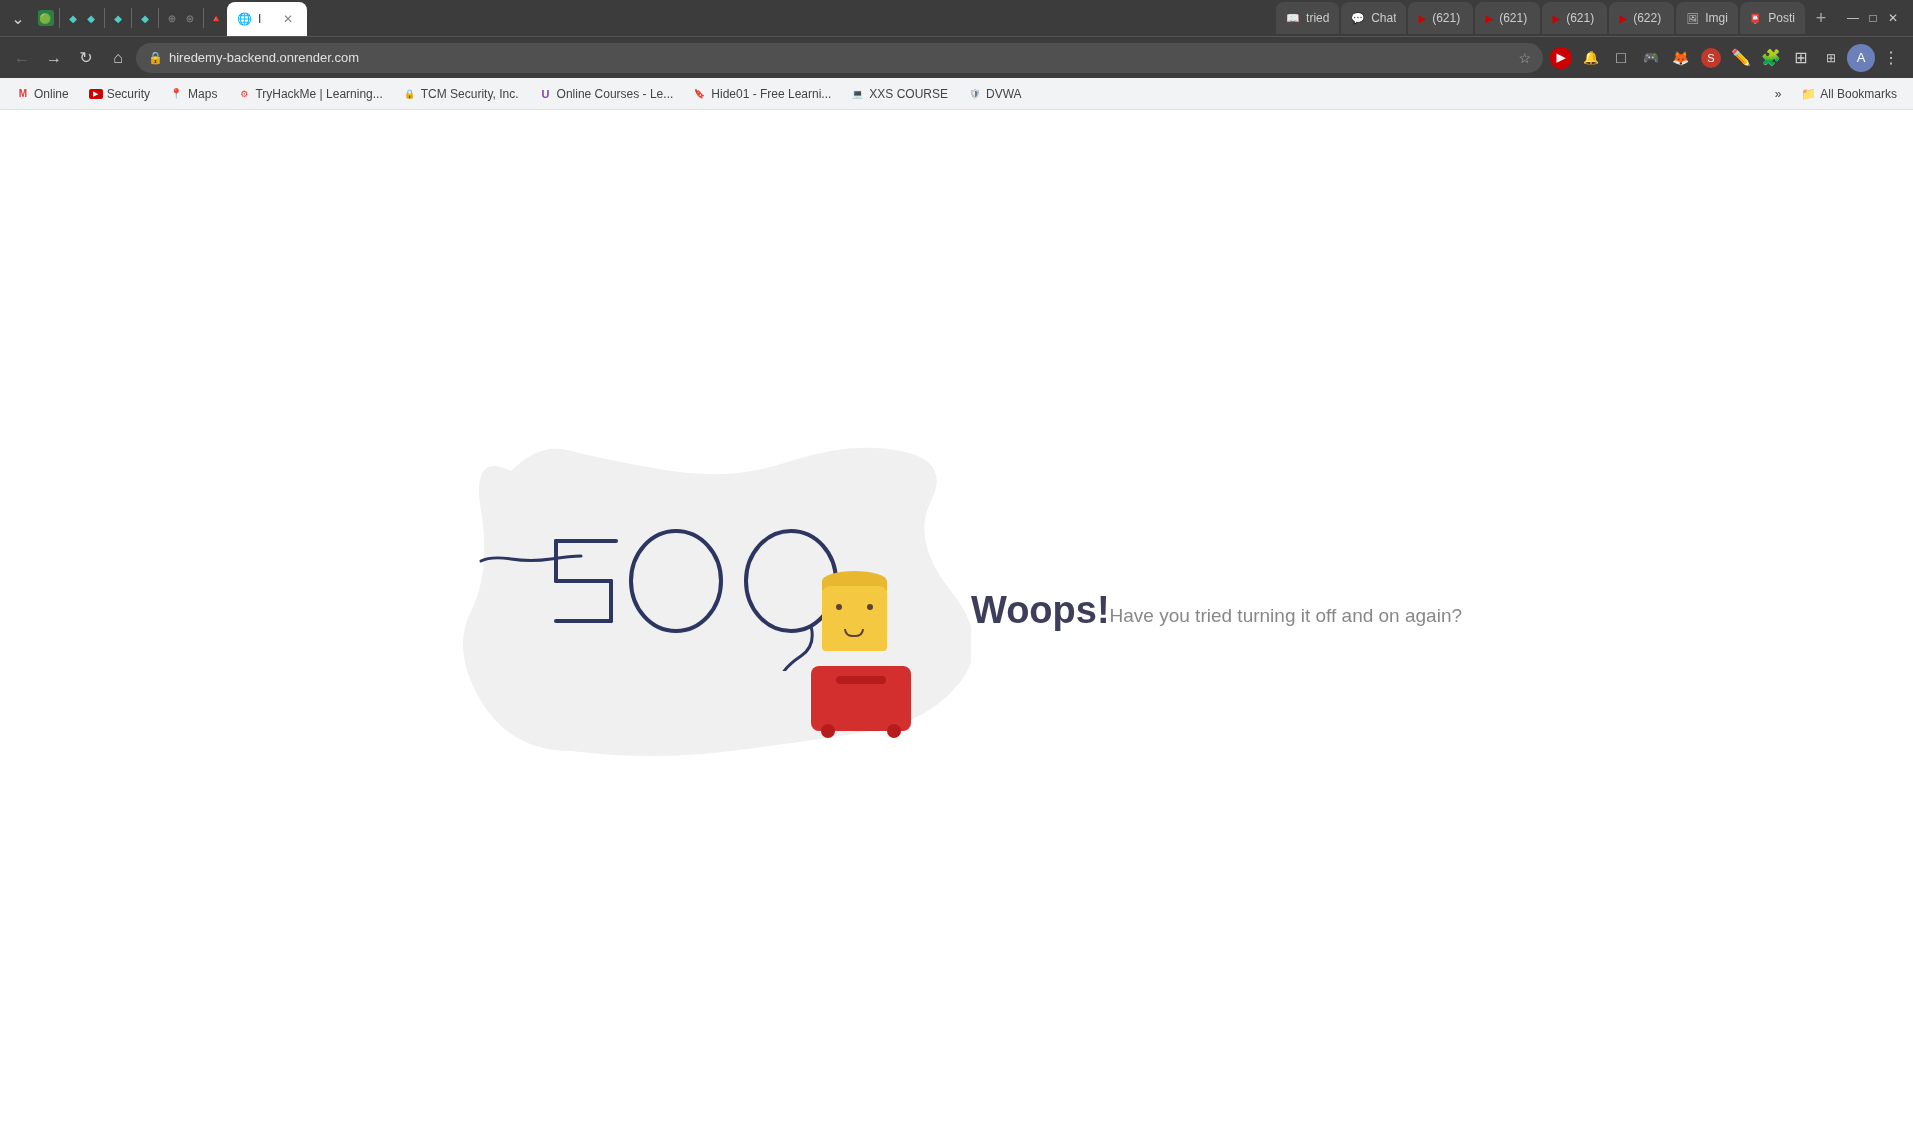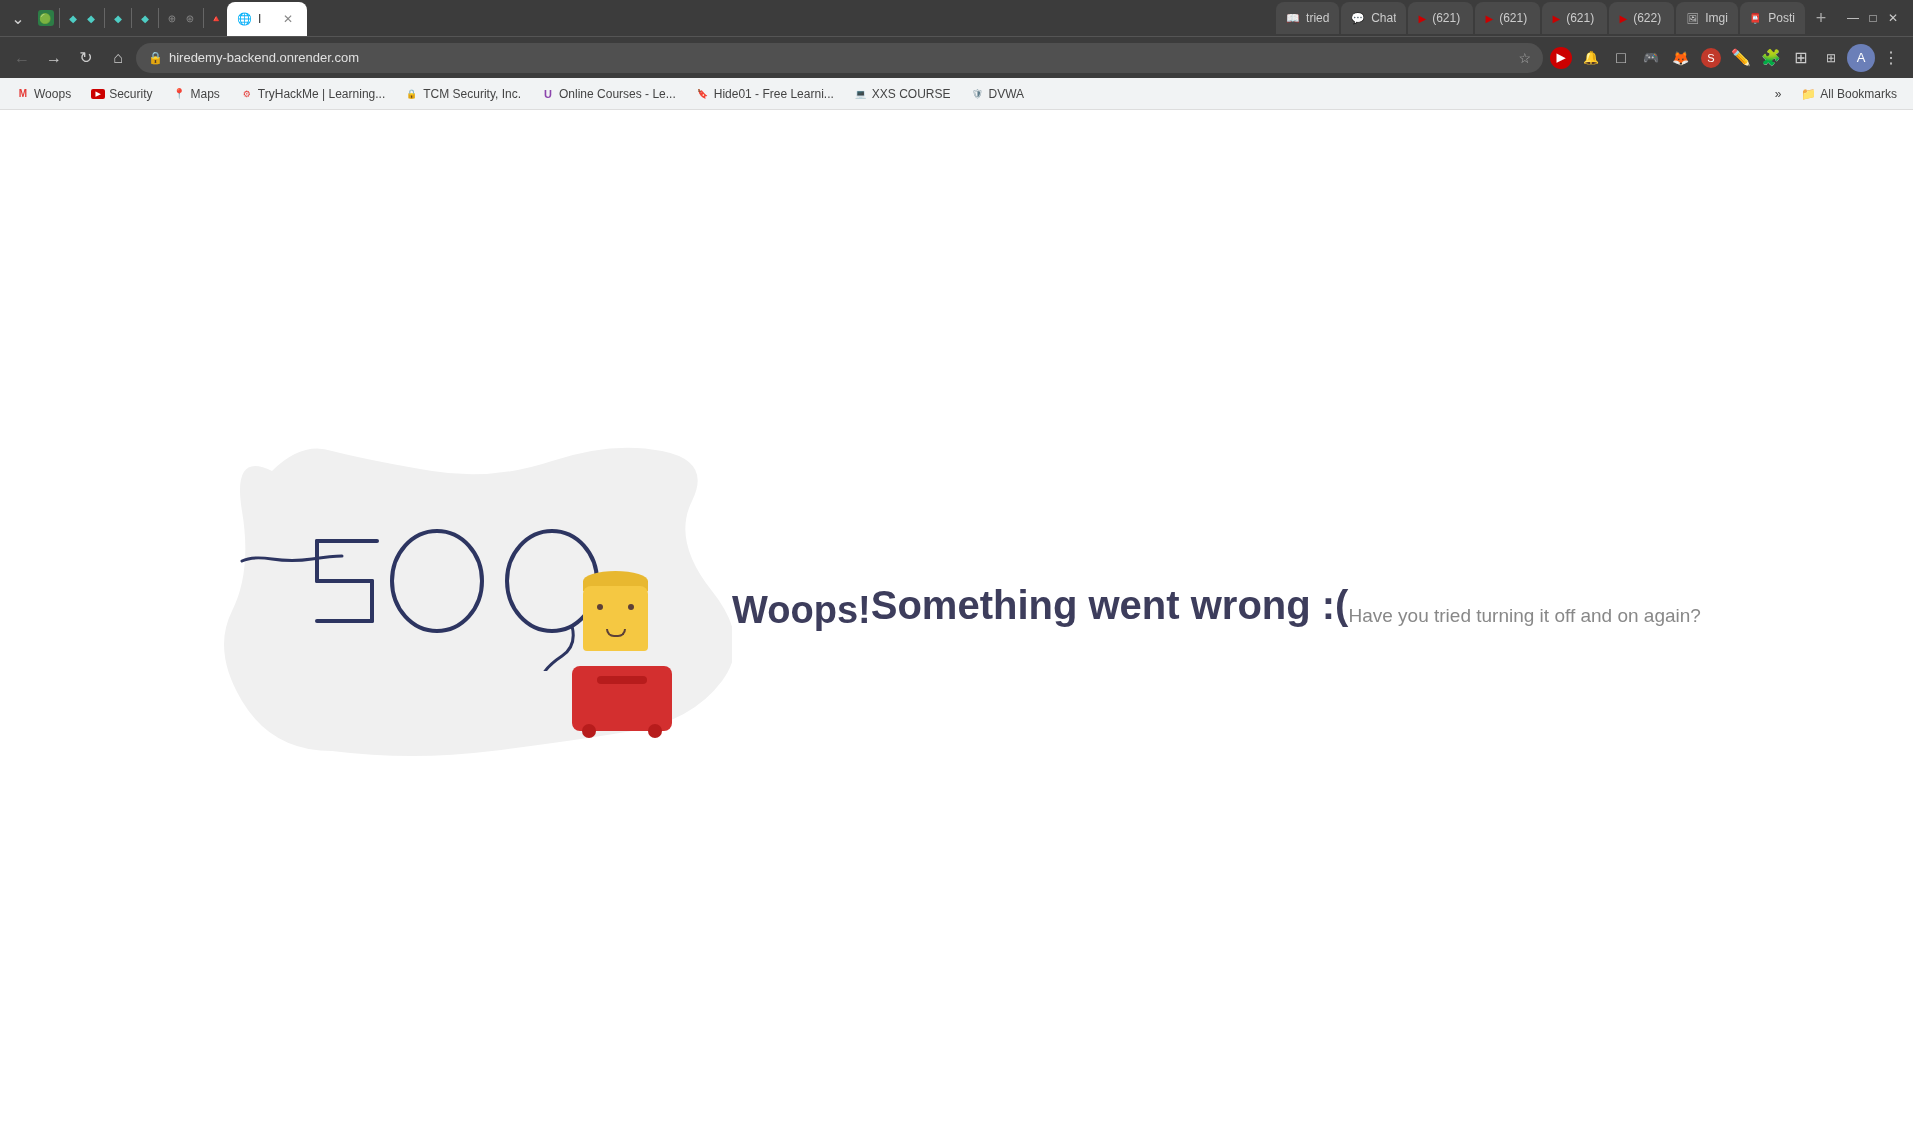--- a/index.html
+++ b/index.html
@@ -526,21 +526,21 @@
       <div class="toolbar-icon" style="font-size:12px;">⊞</div>
       <div class="profile-icon">A</div>
       <div class="toolbar-icon">⋮</div>
     </div>
   </div>
 
   <div class="bookmarks-bar">
 
     <div class="bookmark-item">
       <div class="bookmark-favicon" style="color:#e53935; font-weight:bold; font-size:10px;">M</div>
-      <span>Woops</span>
+      <span>Online</span>
     </div>
 
     <div class="bookmark-item">
       <div class="bookmark-favicon">
         <div style="background:#cc0000; border-radius:2px; width:14px; height:10px; display:flex; align-items:center; justify-content:center; color:white; font-size:7px;">▶</div>
       </div>
       <span>Security</span>
     </div>
 
     <div class="bookmark-item">
@@ -643,15 +643,14 @@
 
       <div class="toaster-body">
         <div class="toaster-slot"></div>
         <div class="toaster-wheel-left"></div>
         <div class="toaster-wheel-right"></div>
       </div>
     </div>
   </div>
 
   <div class="error-title">Woops!</div>
-  <div class="error-subtitle">Something went wrong :(</div>
   <div class="error-hint">Have you tried turning it off and on again?</div>
 </div>
 
 </body></html>

